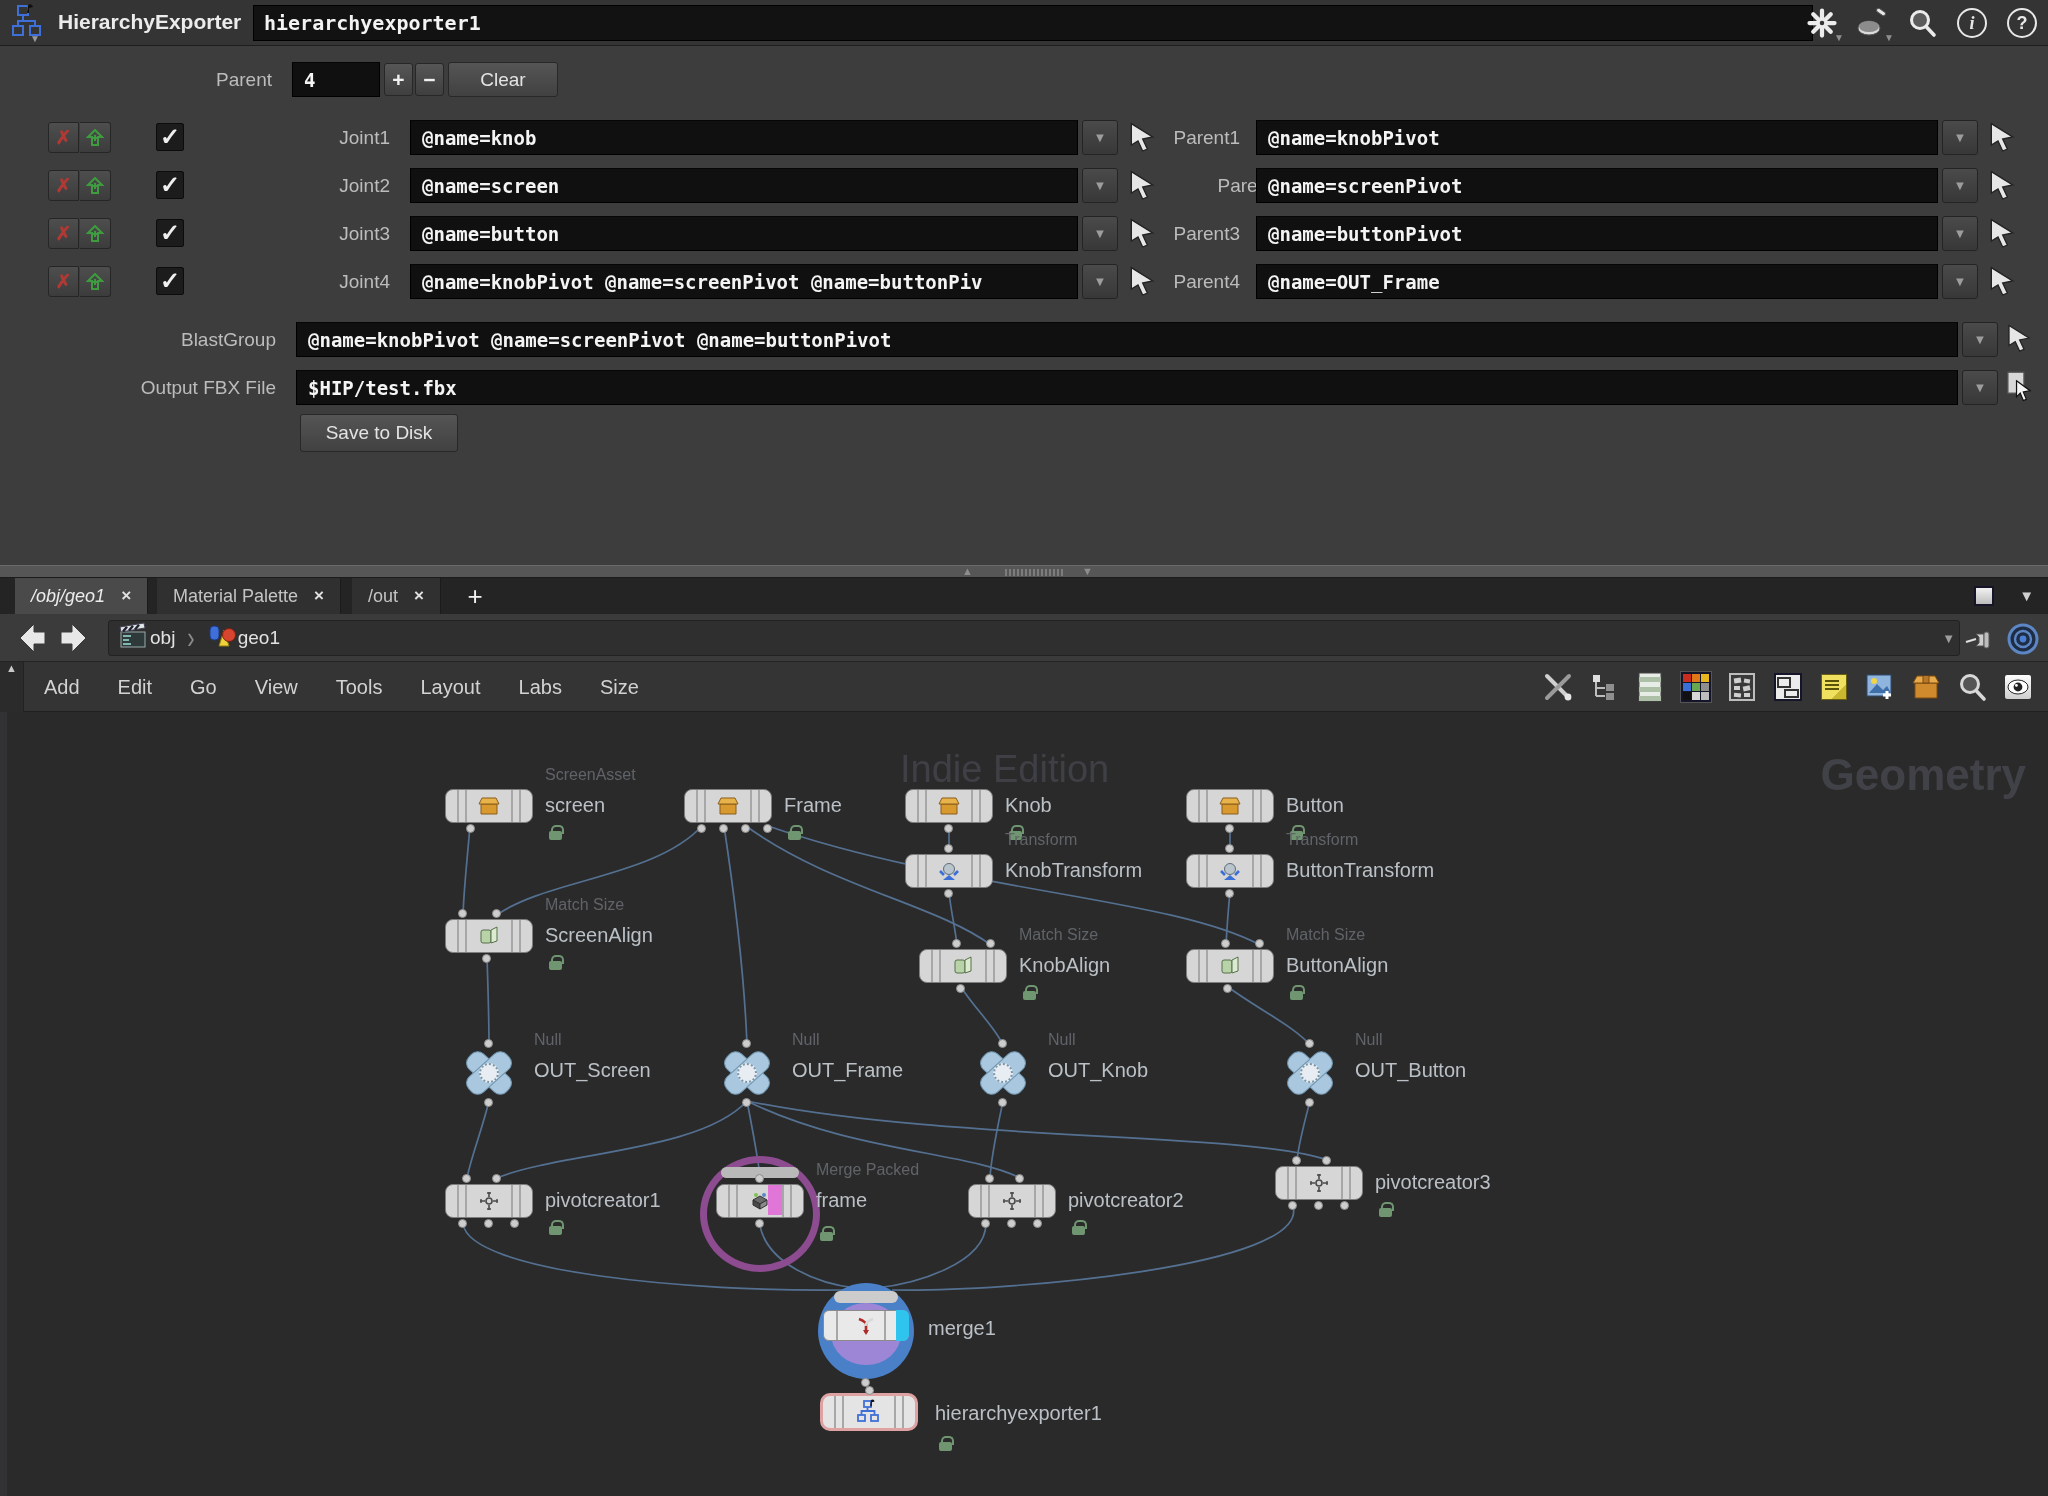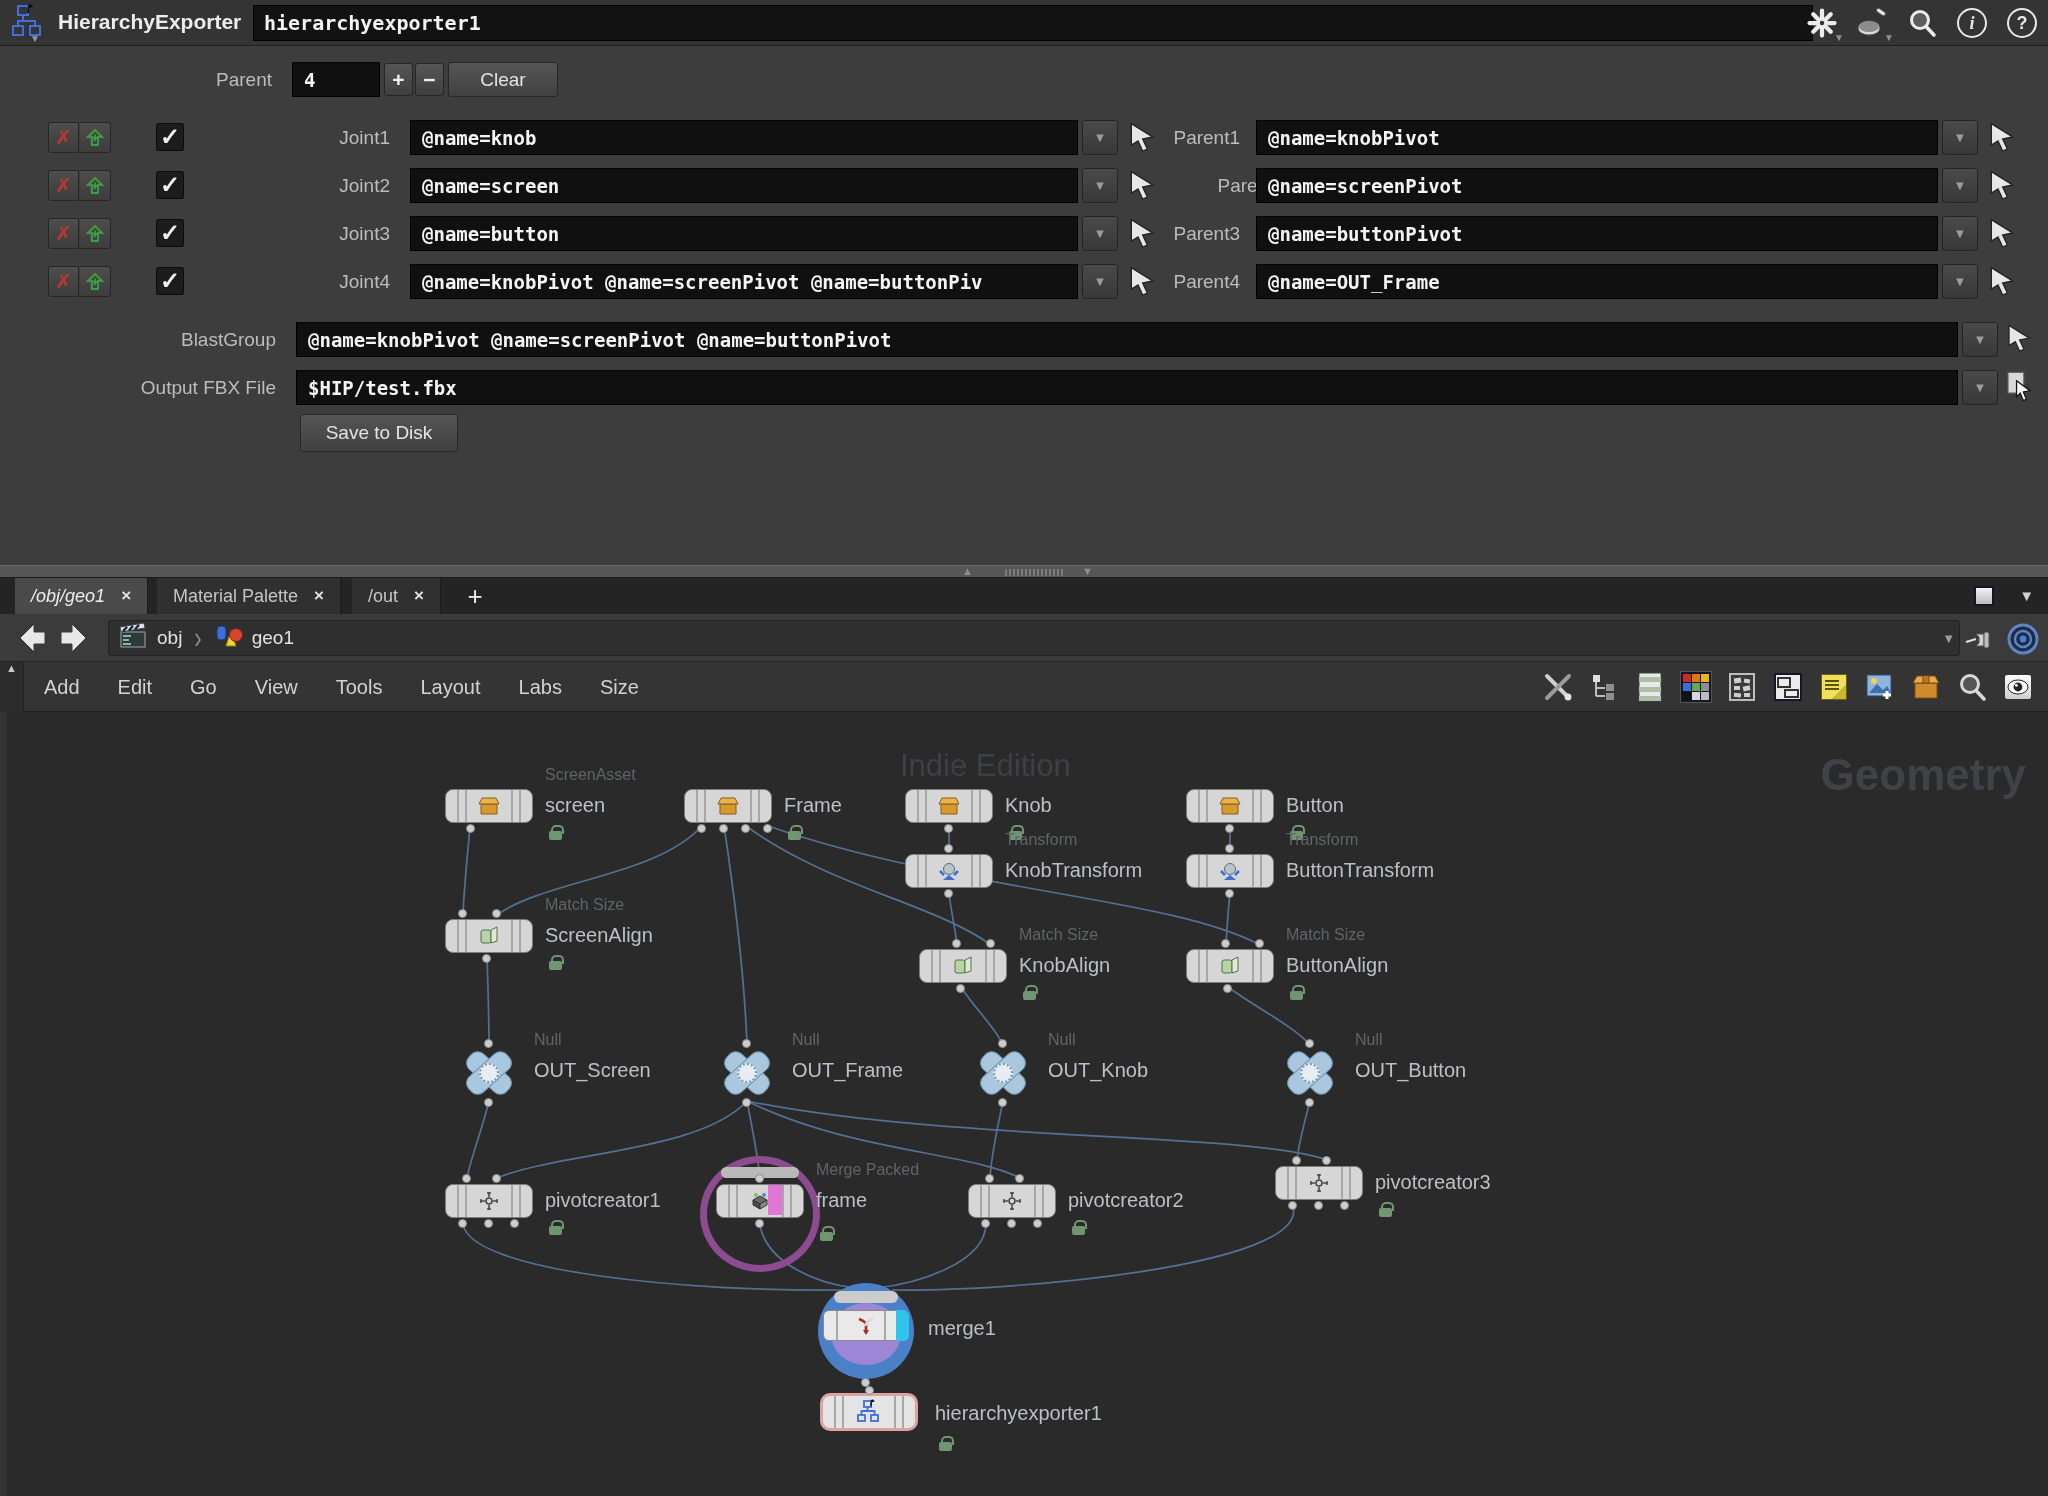--- a/index.html
+++ b/index.html
@@ -66,21 +66,21 @@
   .pane-max { position:absolute; right:54px; top:8px; width:20px; height:20px;
               background:linear-gradient(#f2f2f2,#bdbdbd); border:2px solid #15152a; cursor:pointer; }
   .pane-drop { position:absolute; right:14px; top:9px; color:#cfcfcf; font-size:15px; cursor:pointer; }
 
   
   .pathbar { position:absolute; left:0; top:614px; width:2048px; height:48px; background:#3b3b3b;
              border-bottom:1px solid #232323; }
   .navarrow { position:absolute; top:6px; width:36px; height:36px; cursor:pointer; }
   .pathfield { position:absolute; left:108px; top:6px; width:1852px; height:36px; background:#2f2f2f;
                border:1px solid #222; border-radius:3px; display:flex; align-items:center; }
-  .seg { display:flex; align-items:center; gap:8px; padding:0 10px; height:36px; cursor:pointer; }
+  .seg { display:flex; align-items:center; gap:1px; padding:0 10px; height:36px; cursor:pointer; }
   .seg-label { color:#e2e2e2; font-size:19px; }
   .crumb-sep { color:#8c8c8c; font-size:22px; transform:scaleY(1.4); margin:0 2px; }
   .path-drop { position:absolute; right:4px; top:10px; color:#9d9d9d; font-size:13px; cursor:pointer; }
   .pin-ic, .radial-ic { position:absolute; top:8px; width:32px; height:32px; cursor:pointer; }
 
   
   .menubar { position:absolute; left:0; top:662px; width:2048px; height:50px; background:#343434;
              border-bottom:1px solid #1f1f1f; }
   .menustrip { position:absolute; left:0; top:0; width:24px; height:50px; background:#2b2b2b;
                border-right:1px solid #222; color:#c9c9c9; font-size:11px; text-align:center; cursor:pointer; }
@@ -93,21 +93,21 @@
   .note-ic { width:26px; height:26px; background:linear-gradient(135deg,#f0e060 70%,#c8b830 70%); border:1px solid #6a5f10; position:relative; }
   .note-ic::before { content:""; position:absolute; left:3px; top:5px; width:14px; height:2px; background:#5a5308;
                      box-shadow:0 4px 0 #5a5308, 0 8px 0 #5a5308; }
   .eye-ic { width:28px; height:26px; background:linear-gradient(#fdfdfd,#cfcfcf); border:1px solid #333; border-radius:3px;
             display:flex; align-items:center; justify-content:center; }
 
   
   .network { position:absolute; left:0; top:712px; width:2048px; height:784px; background:#2a2a2b; overflow:hidden; }
   .net-edge { position:absolute; left:0; top:0; width:7px; height:784px; background:#323234; }
   .wires { position:absolute; left:0; top:0; }
-  .wm-center { position:absolute; left:900px; top:36px; color:#3e4045; font-size:31px; }
+  .wm-center { position:absolute; left:900px; top:36px; color:#3e4045; font-size:38px; }
   .wm-right { position:absolute; right:22px; top:38px; color:#404247; font-size:44px; font-weight:bold; }
 
   .gnode { position:absolute; width:88px; height:34px; cursor:pointer; }
   .nbody { position:absolute; left:0; top:0; width:88px; height:34px; background:#d6d6d6;
            border:1px solid #7e7e7e; border-radius:8px;
            background-image:linear-gradient(#a7a7a7,#a7a7a7),linear-gradient(#a7a7a7,#a7a7a7),
                             linear-gradient(#a7a7a7,#a7a7a7),linear-gradient(#a7a7a7,#a7a7a7);
            background-size:2px 100%,2px 100%,2px 100%,2px 100%;
            background-position:11px 0,19px 0,calc(100% - 19px) 0,calc(100% - 11px) 0;
            background-repeat:no-repeat;

